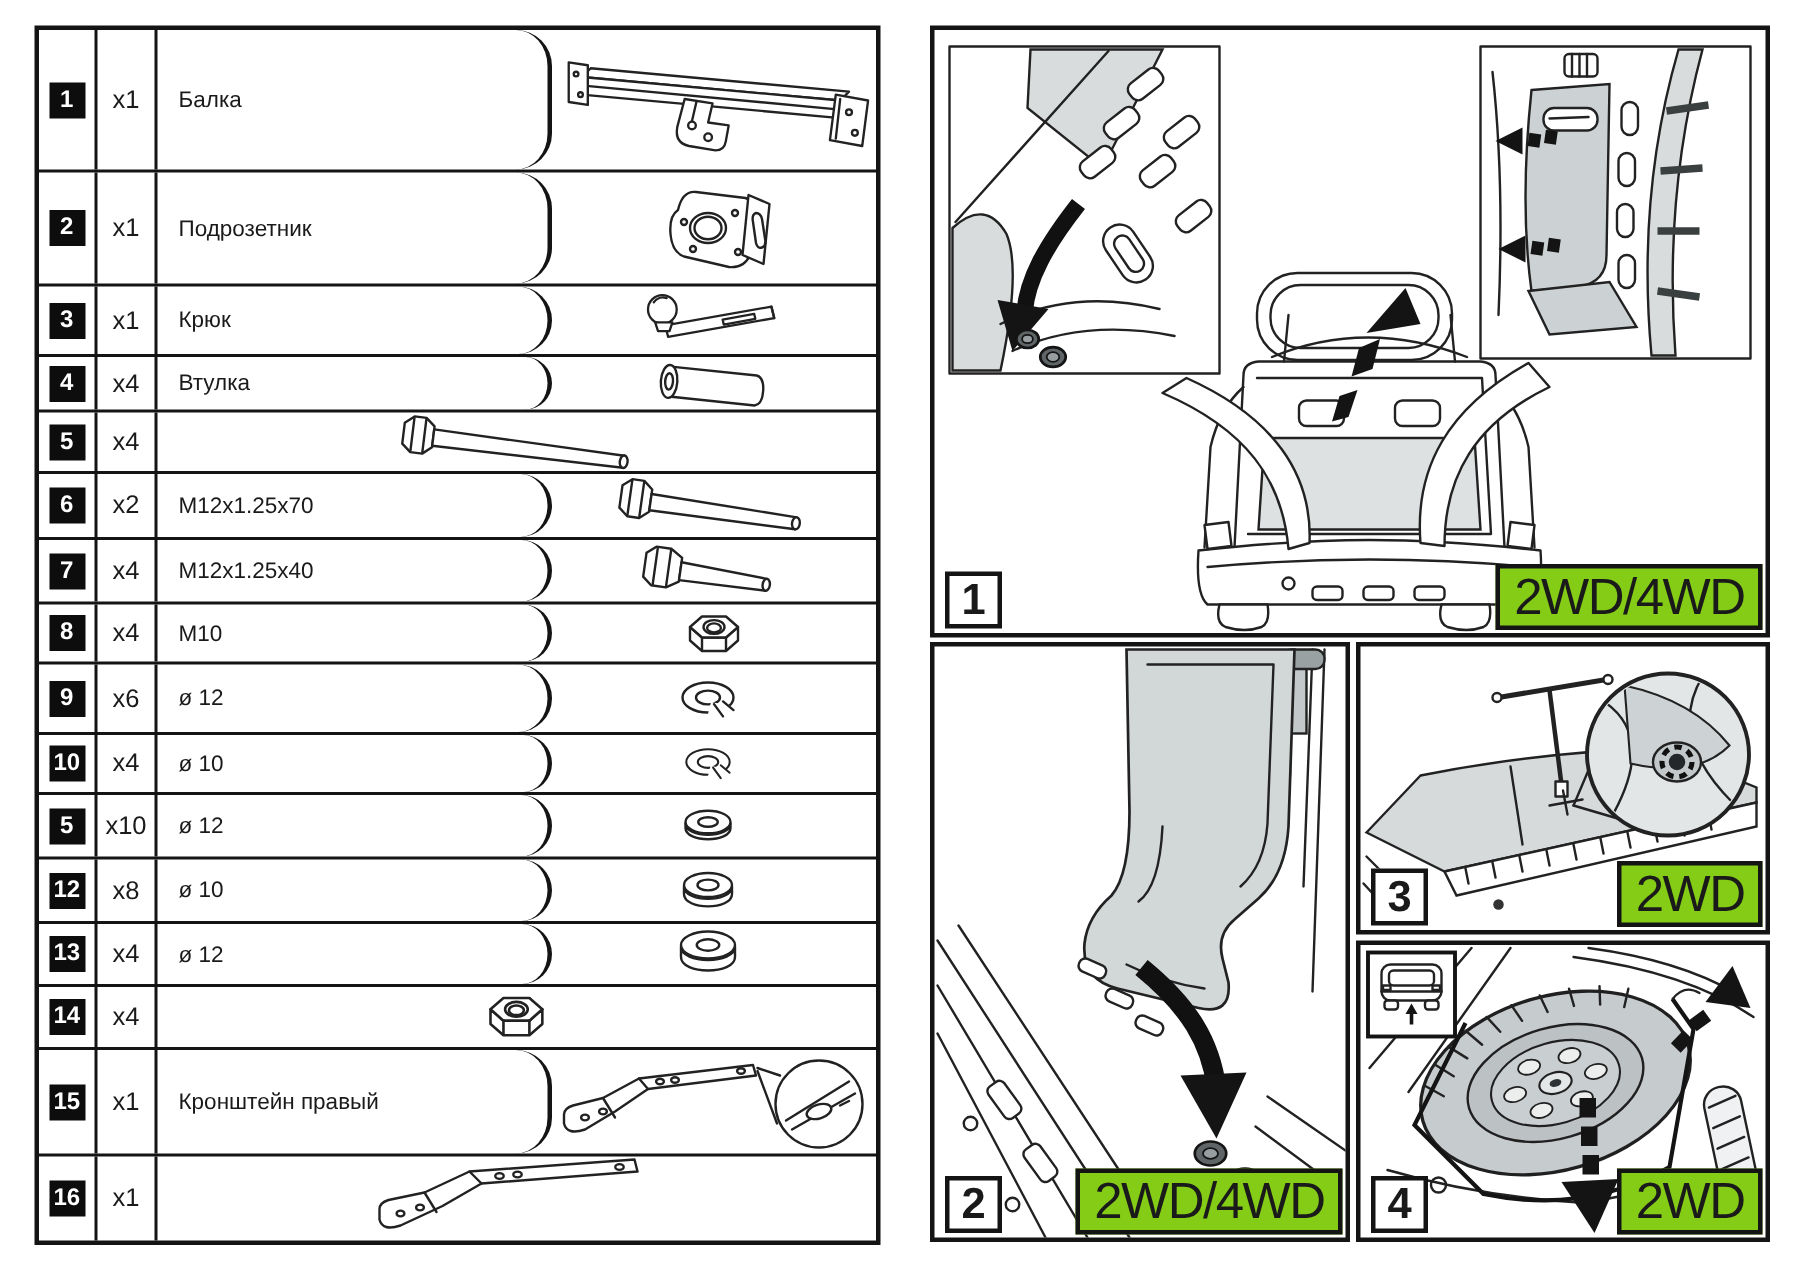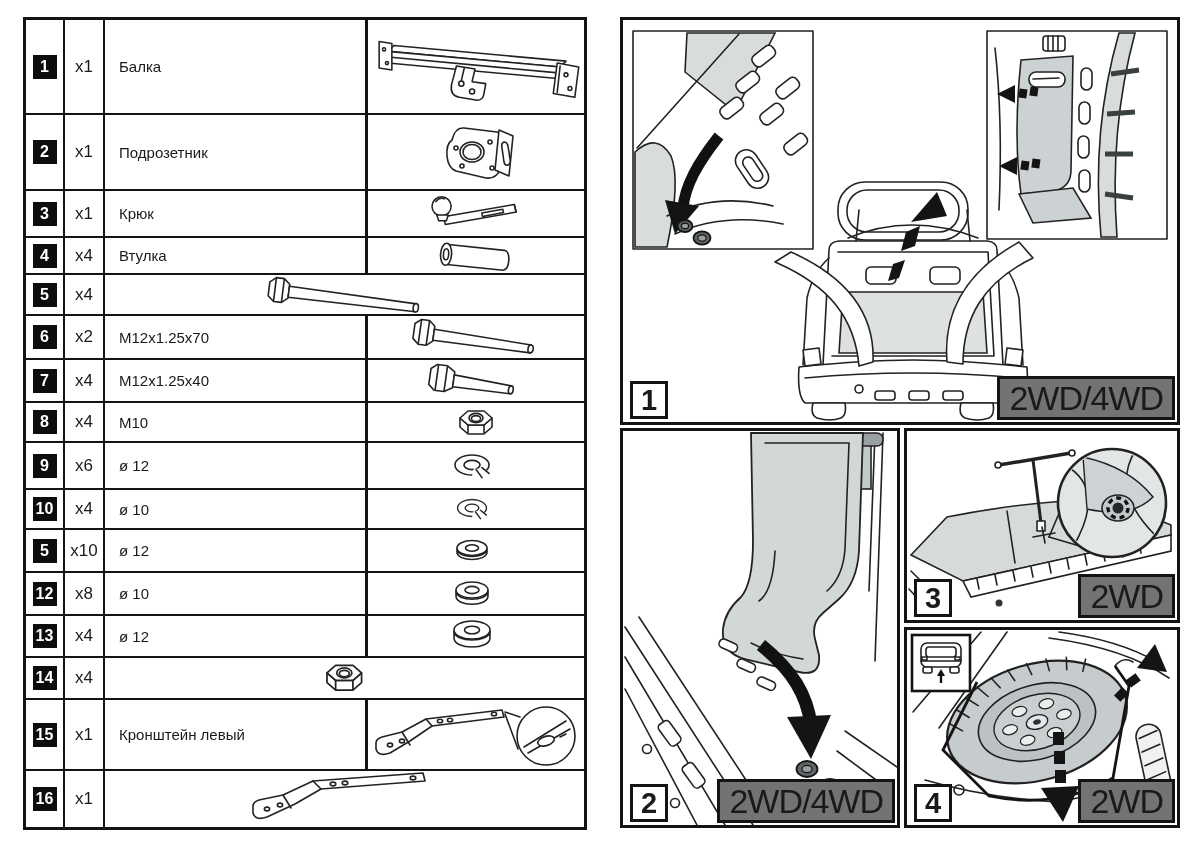--- a/index.html
+++ b/index.html
@@ -7,35 +7,35 @@
         font-family:"Liberation Sans",sans-serif;color:#1a1a1a;}
   
   .parts-table{position:absolute;left:23px;top:17px;width:564px;height:813px;
                border:3px solid #141414;box-sizing:border-box;display:flex;flex-direction:column;background:#fff;}
   .prow{display:flex;border-bottom:2px solid #141414;box-sizing:border-box;flex:0 0 auto;min-height:0;}
   .prow:last-child{border-bottom:none;flex:1 1 auto;}
   .c-num{flex:0 0 37px;border-right:2px solid #141414;display:flex;align-items:center;justify-content:center;}
   .c-qty{flex:0 0 38px;border-right:2px solid #141414;display:flex;align-items:center;justify-content:center;
          font-size:17px;}
   .c-name{flex:0 0 263px;border-right:3px solid #141414;display:flex;align-items:center;
-          padding-left:14px;font-size:15px;box-sizing:border-box;}
+          padding-left:14px;font-size:15px;box-sizing:border-box;border-radius:24px;}
   .c-icon{flex:1 1 auto;display:flex;align-items:center;justify-content:center;overflow:hidden;}
   .badge{background:#0d0d0d;color:#fff;font-weight:bold;font-size:16px;min-width:24px;height:24px;
          padding:0 3px;box-sizing:border-box;display:inline-flex;align-items:center;justify-content:center;}
   
   .panel{position:absolute;border:3px solid #141414;box-sizing:border-box;background:#fff;}
   #panel1{left:620px;top:17px;width:560px;height:408px;}
   #panel2{left:620px;top:428px;width:280px;height:400px;}
   #panel3{left:904px;top:428px;width:276px;height:195px;}
   #panel4{left:904px;top:627px;width:276px;height:201px;}
   .panel>svg{position:absolute;left:0;top:0;width:100%;height:100%;}
   .step-badge{position:absolute;left:7px;bottom:3px;border:3px solid #141414;background:#fff;
               min-width:38px;height:38px;box-sizing:border-box;display:flex;align-items:center;
               justify-content:center;font-size:29px;font-weight:bold;padding:0 4px;}
-  .drive-badge{position:absolute;right:2px;bottom:2px;border:3px solid #141414;background:#737373;
+  .drive-badge{position:absolute;right:2px;bottom:2px;border:3px solid #141414;background:#84cc16;
                height:44px;box-sizing:border-box;display:flex;align-items:center;justify-content:center;
                padding:0 9px;font-size:34px;letter-spacing:-1px;white-space:nowrap;}
   
   .s  {fill:none;stroke:#222;stroke-width:1.6;stroke-linecap:round;stroke-linejoin:round;}
   .sw {fill:#fff;stroke:#222;stroke-width:1.6;stroke-linejoin:round;}
   .blk{fill:#141414;stroke:none;}
   .dark{fill:#5f6567;stroke:#141414;stroke-width:1.8;}
   .dark2{fill:#989e9f;stroke:#141414;stroke-width:1.2;}
 </style>
 </head>
@@ -311,21 +311,21 @@
           </g>
         </svg>
       </div>
     </div>
 
     <div class="prow" style="height:71px">
       <div class="c-num">
           <span class="badge">15</span>
         </div>
       <div class="c-qty">x1</div>
-      <div class="c-name">Кронштейн левый</div>
+      <div class="c-name">Кронштейн правый</div>
       <div class="c-icon">
         <svg width="216" height="68" viewBox="0 0 216 68">
           <path class="sw" d="M8,42 Q8,38 14,36 L34,31 L58,18 L134,9 L136,16 L64,25 L42,40 L22,52 Q10,56 8,48 Z"></path>
           <path class="s" d="M34,31 L42,44 M58,18 L64,25"></path>
           <ellipse class="s" cx="22" cy="44" rx="2.6" ry="1.9"></ellipse>
             <ellipse class="s" cx="34" cy="40" rx="2.6" ry="1.9"></ellipse>
           <ellipse class="s" cx="72" cy="20" rx="2.6" ry="1.8"></ellipse>
             <ellipse class="s" cx="82" cy="19" rx="2.6" ry="1.8"></ellipse>
           <ellipse class="s" cx="126" cy="13" rx="2.6" ry="1.8"></ellipse>
           <line class="s" x1="137" y1="11" x2="152" y2="16"></line>

